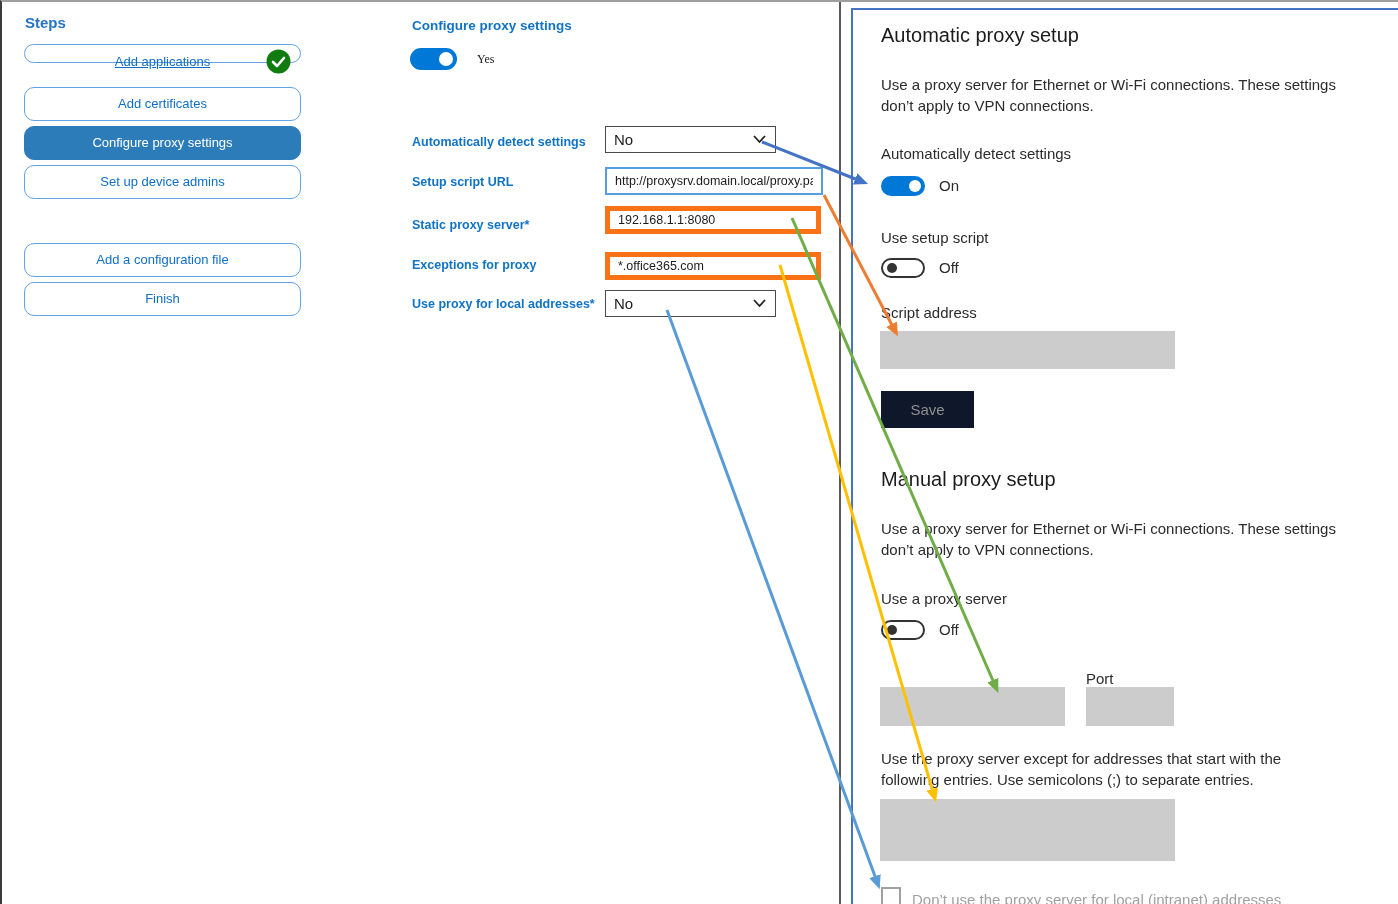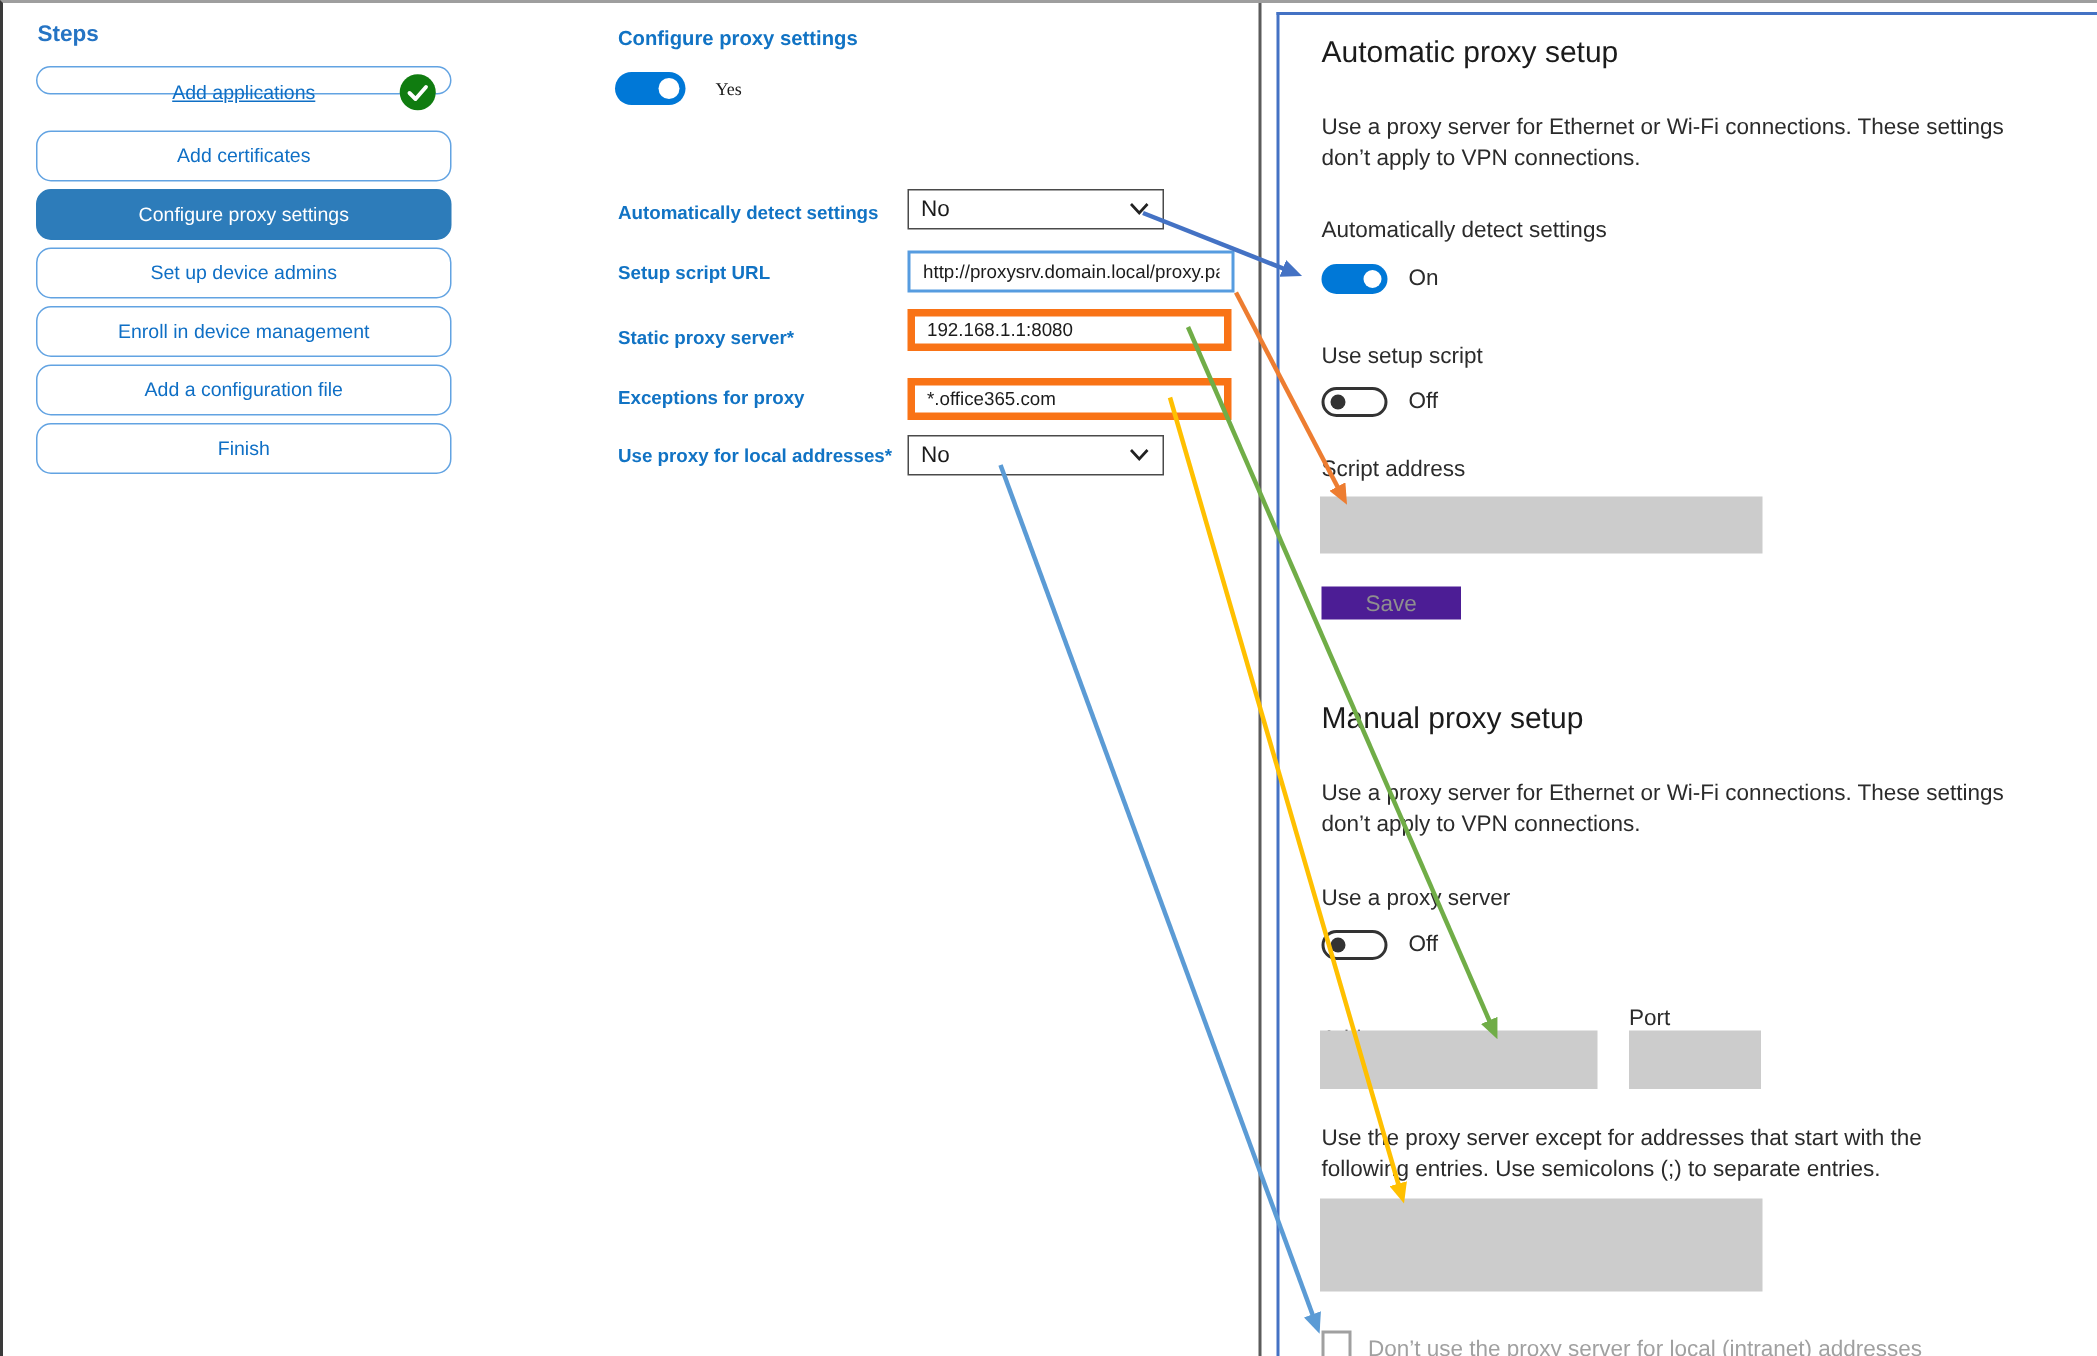--- a/index.html
+++ b/index.html
@@ -48,21 +48,21 @@
   .p-h1 { position:absolute; left:28px; font-size:20px; font-weight:300; color:#1b1b1b; }
   .p-body { position:absolute; left:28px; width:500px; font-size:15px; line-height:21px; color:#2b2b2b; white-space:pre-line; }
   .p-label { position:absolute; left:28px; font-size:15px; color:#2b2b2b; }
   .tgl { position:absolute; left:28px; width:44px; height:20px; border-radius:10px; cursor:pointer; }
   .tgl.on { background:#0078d7; }
   .tgl.on .knob { position:absolute; right:4px; top:4px; width:12px; height:12px; border-radius:50%; background:#fff; }
   .tgl.off { background:#fff; border:2px solid #333; }
   .tgl.off .knob { position:absolute; left:4px; top:3px; width:10px; height:10px; border-radius:50%; background:#333; }
   .tgl-state { position:absolute; left:86px; font-size:15px; color:#2b2b2b; }
   .gray-box { position:absolute; background:#cccccc; }
-  .save-btn { position:absolute; left:28px; width:93px; height:22px; background:#4c1d95; border:none; color:#8f8f8f; font-size:15px; font-family:inherit; }
+  .save-btn { position:absolute; left:28px; width:93px; height:37px; background:#0f172a; border:none; color:#8f8f8f; font-size:15px; font-family:inherit; }
   .chk { position:absolute; left:28px; top:877px; width:20px; height:20px; border:2px solid #a0a0a0; background:#fff; cursor:pointer; }
   .chk-label { position:absolute; left:59px; top:881px; font-size:15px; color:#a0a0a0; }
   .arrows { position:absolute; left:0; top:0; pointer-events:none; }
 </style>
 </head>
 <body>
 
 <div class="page">
 
   <div class="steps-title">Steps</div>
@@ -72,21 +72,20 @@
     <span class="step-check">
       <svg width="25" height="25" viewBox="0 0 25 25">
         <circle cx="12.5" cy="12.5" r="12" fill="#107c10"></circle>
         <polyline points="7,13 11,17 18,9" fill="none" stroke="#fff" stroke-width="2.6" stroke-linecap="round" stroke-linejoin="round"></polyline>
       </svg>
     </span>
   </button>
   <button class="step-btn" style="top:85px;"><span>Add certificates</span></button>
   <button class="step-btn active" style="top:124px;"><span>Configure proxy settings</span></button>
   <button class="step-btn" style="top:163px;"><span>Set up device admins</span></button>
-  <button class="step-btn" style="top:202px;"><span>Enroll in device management</span></button>
   <button class="step-btn" style="top:241px;"><span>Add a configuration file</span></button>
   <button class="step-btn" style="top:280px;"><span>Finish</span></button>
 
   <div class="form-title">Configure proxy settings</div>
   <div class="toggle-yes">
       <span class="knob"></span>
     </div>
   <div class="toggle-text" style="left:475px;top:50px;">Yes</div>
 
   <div class="fld-label" style="top:133px;">Automatically detect settings</div>

